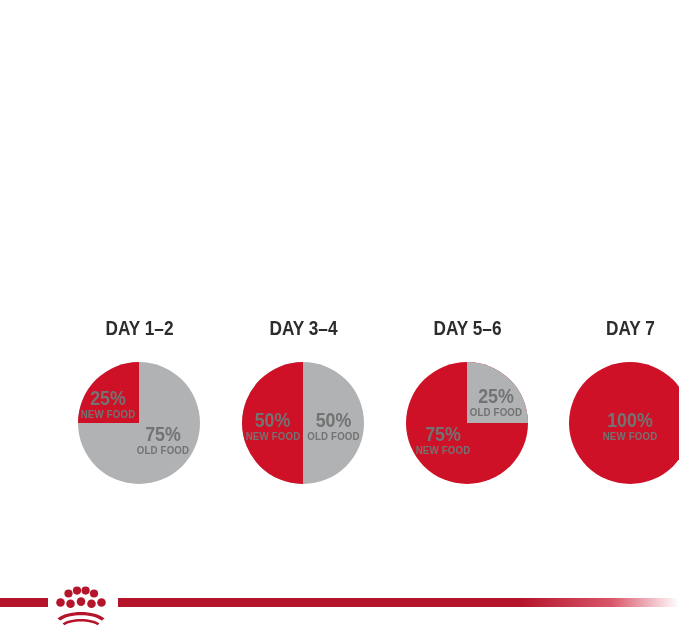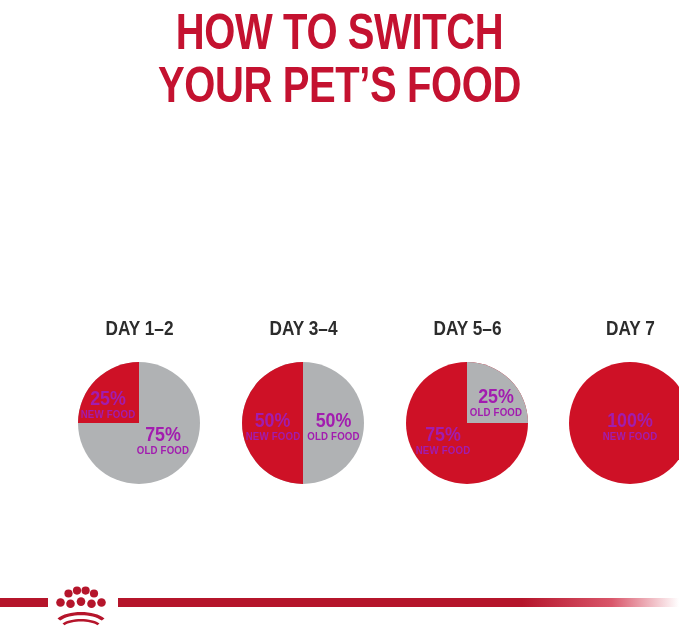--- a/index.html
+++ b/index.html
@@ -110,21 +110,21 @@
   .pie-wrap svg {
     display: block;
     width: 122px;
     height: 122px;
   }
 
   
   .seg-label {
     position: absolute;
     text-align: center;
-    color: #a21caf;
+    color: #737373;
     font-family: "Liberation Sans Narrow", "Liberation Sans", sans-serif;
     font-weight: bold;
     white-space: nowrap;
     pointer-events: none;
   }
   .seg-pct {
     display: block;
     font-size: 21px;
     line-height: 20px;
     transform: scaleX(0.85);
@@ -182,24 +182,20 @@
     width: 72px;
     height: 44px;
   }
   .crown svg { display: block; width: 72px; height: 44px; }
 </style>
 </head>
 <body>
 
 <div class="infographic">
 
-  <div class="title-block">
-    <span class="title-line">HOW TO SWITCH</span>
-    <span class="title-line">YOUR PET’S FOOD</span>
-  </div>
 
 
   <div class="pie-row">
 
     <div class="pie-col c0">
       <div class="day-label">DAY 1–2</div>
       <div class="pie-wrap">
         <svg viewBox="0 0 122 122" xmlns="http://www.w3.org/2000/svg">
 
           <circle cx="61" cy="61" r="61" fill="#B0B2B4"></circle>

